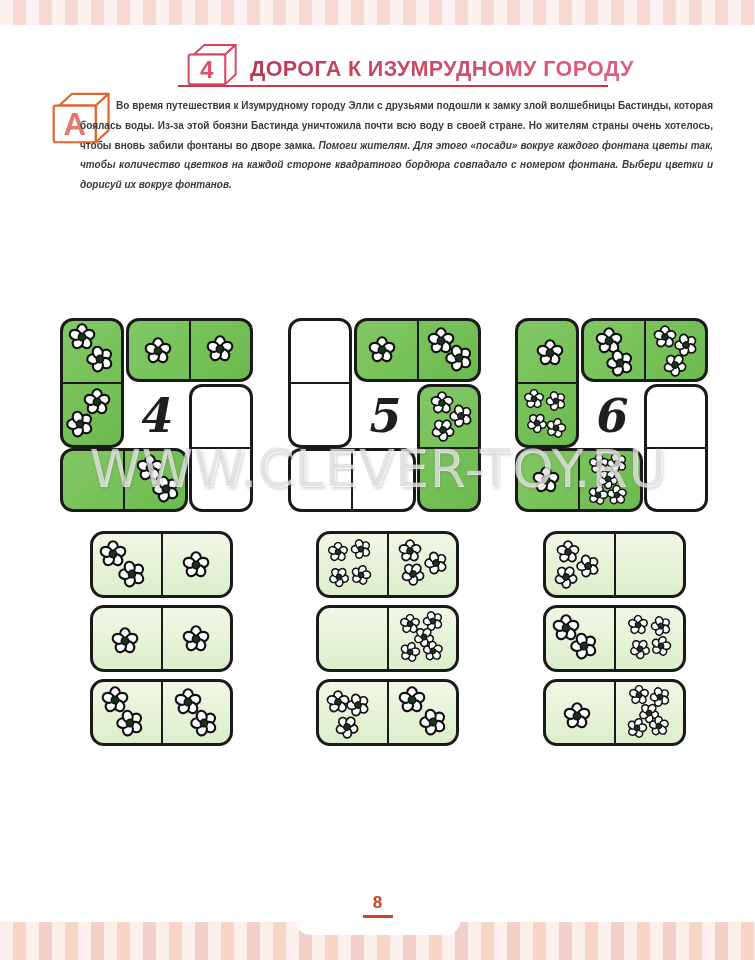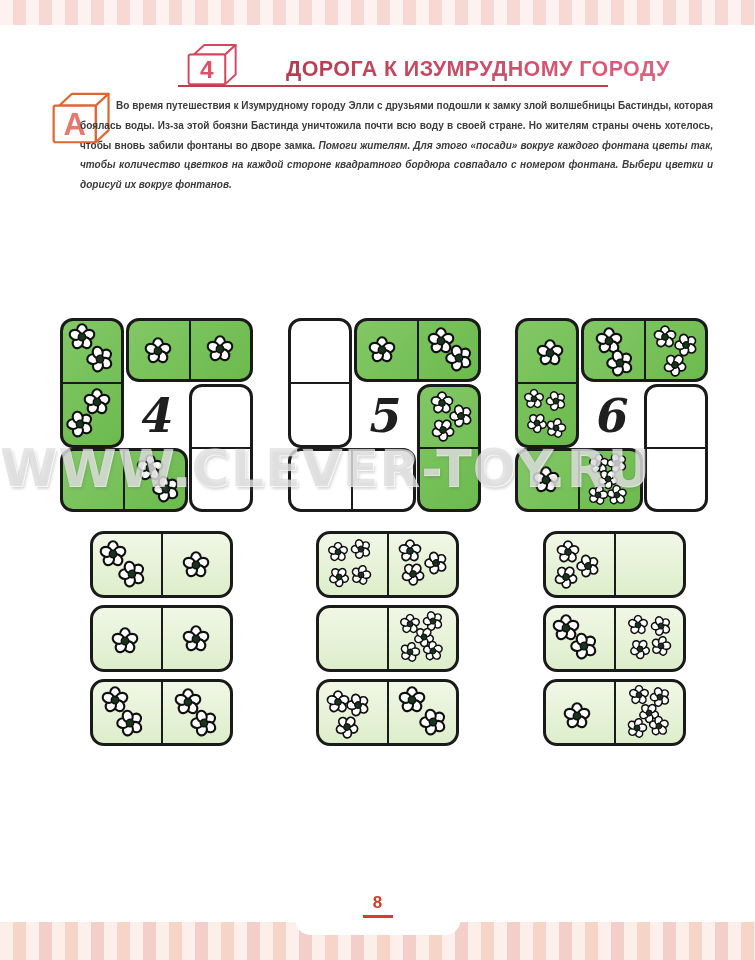--- a/index.html
+++ b/index.html
@@ -16,21 +16,21 @@
     width:165px;height:15px;background:#fff;border-radius:0 0 15px 15px;z-index:3;}
   .pagenum{position:absolute;left:0;right:0;top:893px;text-align:center;z-index:4;
     font-size:17px;font-weight:bold;color:#cf3f2a;}
   .pagenum-line{width:30px;height:2.5px;background:#cf3f2a;margin:2px auto 0;}
 
   
   .title-row{position:absolute;left:186px;top:42px;display:flex;align-items:flex-end;gap:10px;}
   .title-cube{flex:0 0 auto;}
   .title-text{font-size:21.5px;font-weight:bold;letter-spacing:.4px;padding-bottom:6px;
     color:#c94763;background:linear-gradient(90deg,#b93a50,#e0607f);
-    -webkit-background-clip:text;background-clip:text;margin-left:36px;-webkit-text-fill-color:transparent;}
+    -webkit-background-clip:text;background-clip:text;-webkit-text-fill-color:transparent;}
   .title-underline{position:absolute;left:178px;top:85px;width:430px;height:2px;background:#c23c4e;}
 
   
   .a-cube{position:absolute;left:50px;top:90px;}
   .task-text{position:absolute;left:80px;top:96px;width:633px;margin:0;
     font-size:10px;line-height:19.8px;font-weight:bold;color:#3b3b3b;
     text-align:justify;text-indent:36px;}
   .task-text .it{font-style:italic;}
 
   
@@ -53,22 +53,22 @@
   .choice-col{position:absolute;top:531px;width:143px;display:flex;
     flex-direction:column;gap:7px;z-index:1;}
   .choice-col.c1{left:90px;} .choice-col.c2{left:316px;} .choice-col.c3{left:543px;}
   .choice-dom{box-sizing:border-box;height:67px;border:3.5px solid #1a1a1a;
     border-radius:14px;display:flex;background:linear-gradient(180deg,#f1f7e6,#ddeecb);}
   .choice-dom .dcell + .dcell{border-left:2px solid #1a1a1a;}
 
   .flower{position:absolute;}
 
   
-  .watermark{position:absolute;left:0;right:0;top:438px;z-index:5;
-    pointer-events:none;font-family:"DejaVu Sans",sans-serif;font-weight:bold;
+  .watermark{position:absolute;left:0;right:0;top:438px;text-align:center;z-index:5;
+    pointer-events:none;font-family:"DejaVu Sans",sans-serif;font-weight:normal;
     font-size:52px;letter-spacing:1px;color:rgba(125,125,125,0.18);
     text-shadow:1px 1px 0 rgba(255,255,255,0.75),2px 3px 3px rgba(110,110,110,0.28);}
 </style>
 </head>
 <body>
 
 <svg width="0" height="0" style="position:absolute">
   <defs>
     <symbol id="flower-shape" viewBox="0 0 24 24">
       <g fill="#ffffff" stroke="#101010" stroke-width="1.8" stroke-linejoin="round">

